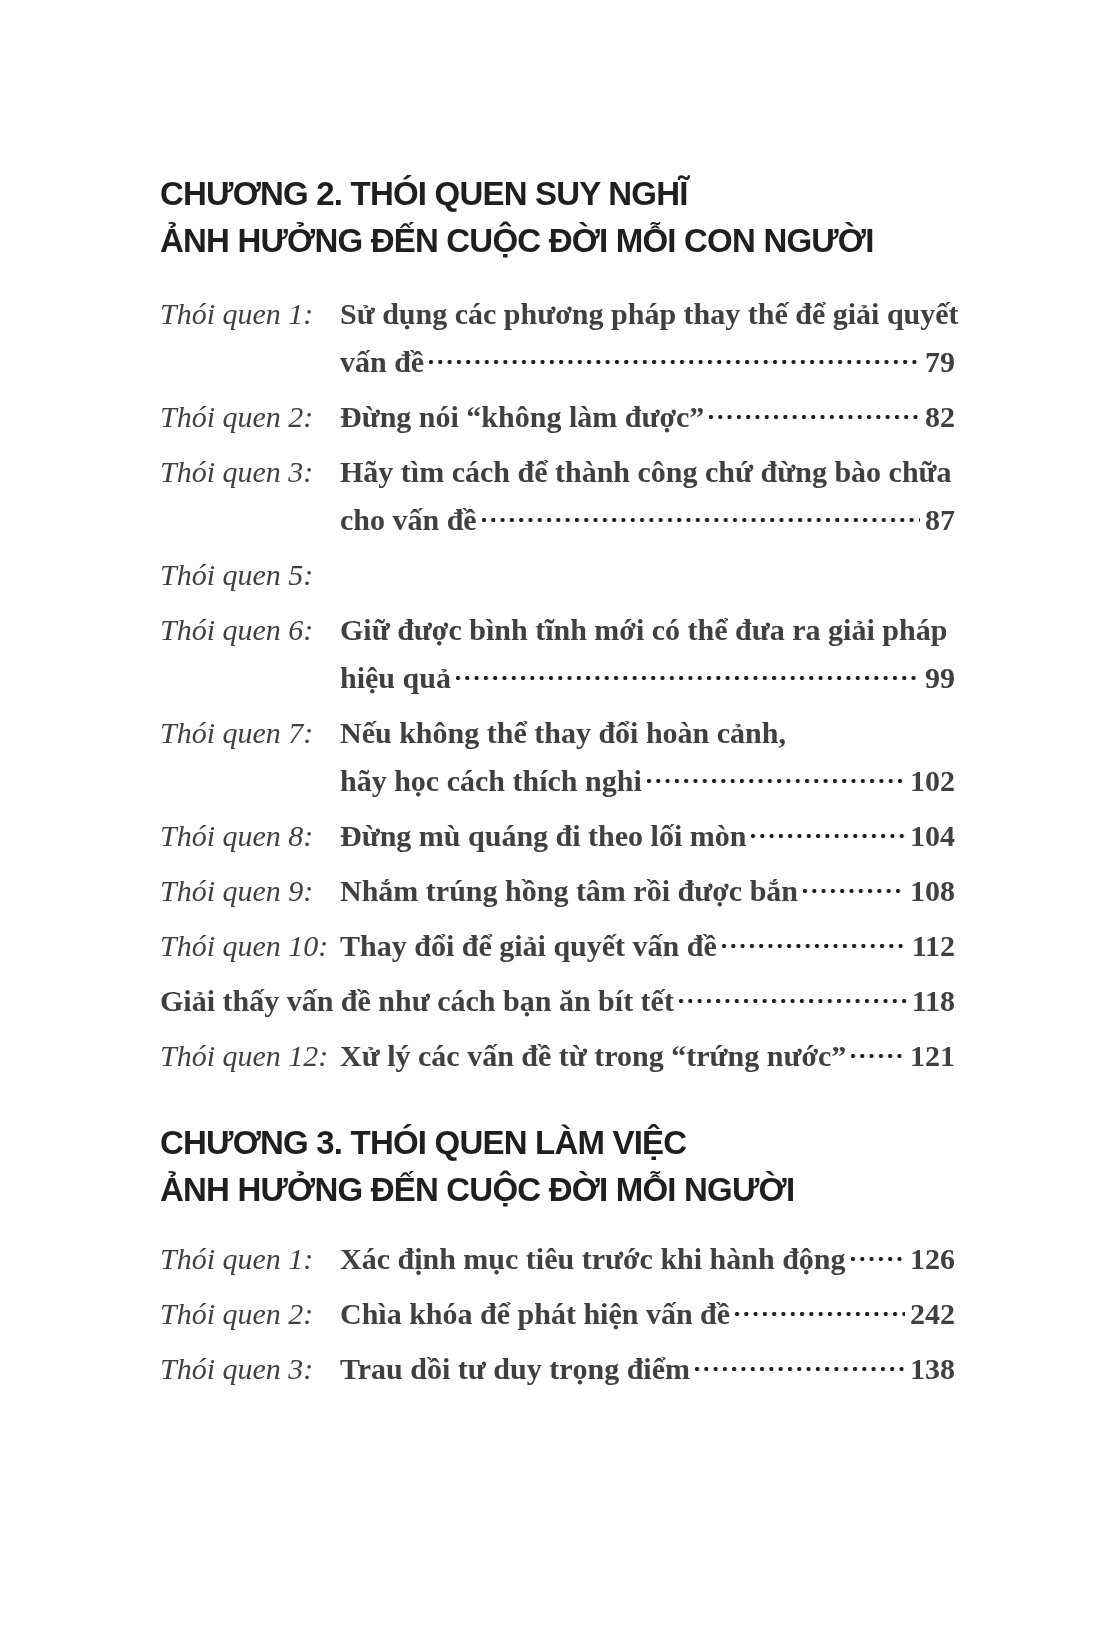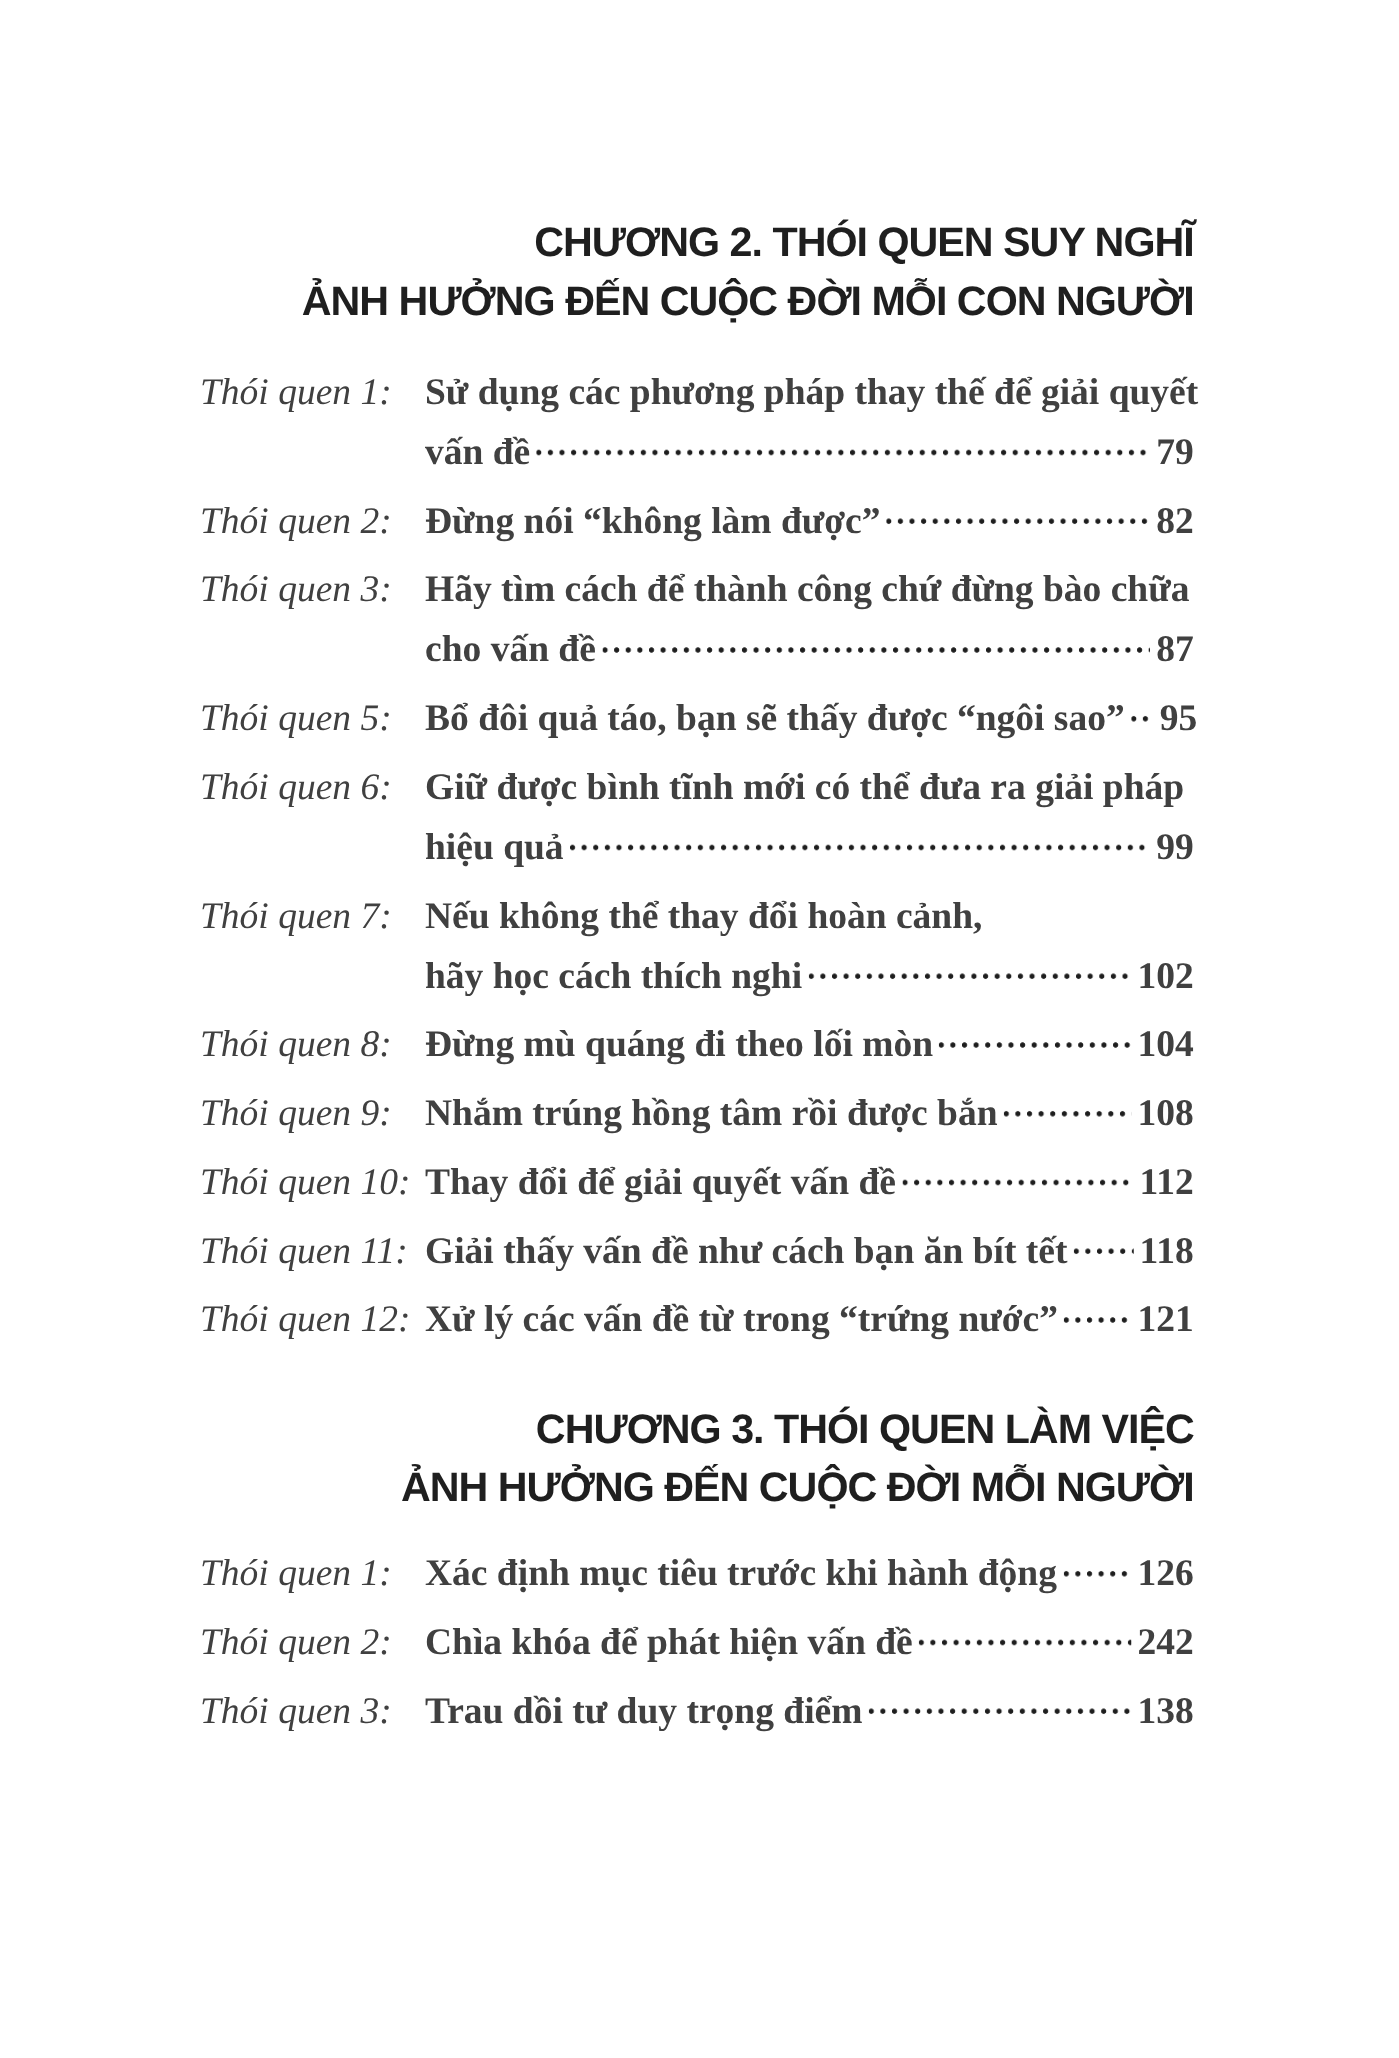--- a/index.html
+++ b/index.html
@@ -15,21 +15,21 @@
     left: 160px;
     top: 170px;
     width: 795px;
   }
   .chapter-title {
     font-family: "Liberation Sans", sans-serif;
     font-weight: 700;
     font-size: 33px;
     line-height: 47px;
     letter-spacing: -0.8px;
-    text-align: right;
+    text-align: left;
     color: #1f1f1f;
   }
   .title-ch2 { margin: 0 0 26px 0; }
   .title-ch3 { margin: 39px 0 22px 0; }
   .entry {
     display: flex;
     font-family: "Liberation Serif", serif;
     font-size: 30px;
     line-height: 48px;
     color: #404040;
@@ -100,27 +100,20 @@
           <span class="entry-text">cho vấn đề</span>
           <span class="leader"></span>
           <span class="page-num">87</span>
         </div>
       </div>
     </div>
 
 
     <div class="entry">
       <span class="entry-label">Thói quen 5:</span>
-      <div class="entry-body">
-        <div class="entry-line">
-          <span class="entry-text">Bổ đôi quả táo, bạn sẽ thấy được “ngôi sao”</span>
-          <span class="leader"></span>
-          <span class="page-num">95</span>
-        </div>
-      </div>
     </div>
 
     <div class="entry">
       <span class="entry-label">Thói quen 6:</span>
       <div class="entry-body">
         <div class="entry-line">
           <span class="entry-text">Giữ được bình tĩnh mới có thể đưa ra giải pháp</span>
         </div>
         <div class="entry-line">
           <span class="entry-text">hiệu quả</span>
@@ -171,21 +164,20 @@
       <div class="entry-body">
         <div class="entry-line">
           <span class="entry-text">Thay đổi để giải quyết vấn đề</span>
           <span class="leader"></span>
           <span class="page-num">112</span>
         </div>
       </div>
     </div>
 
     <div class="entry">
-      <span class="entry-label">Thói quen 11:</span>
       <div class="entry-body">
         <div class="entry-line">
           <span class="entry-text">Giải thấy vấn đề như cách bạn ăn bít tết</span>
           <span class="leader"></span>
           <span class="page-num">118</span>
         </div>
       </div>
     </div>
 
     <div class="entry">

